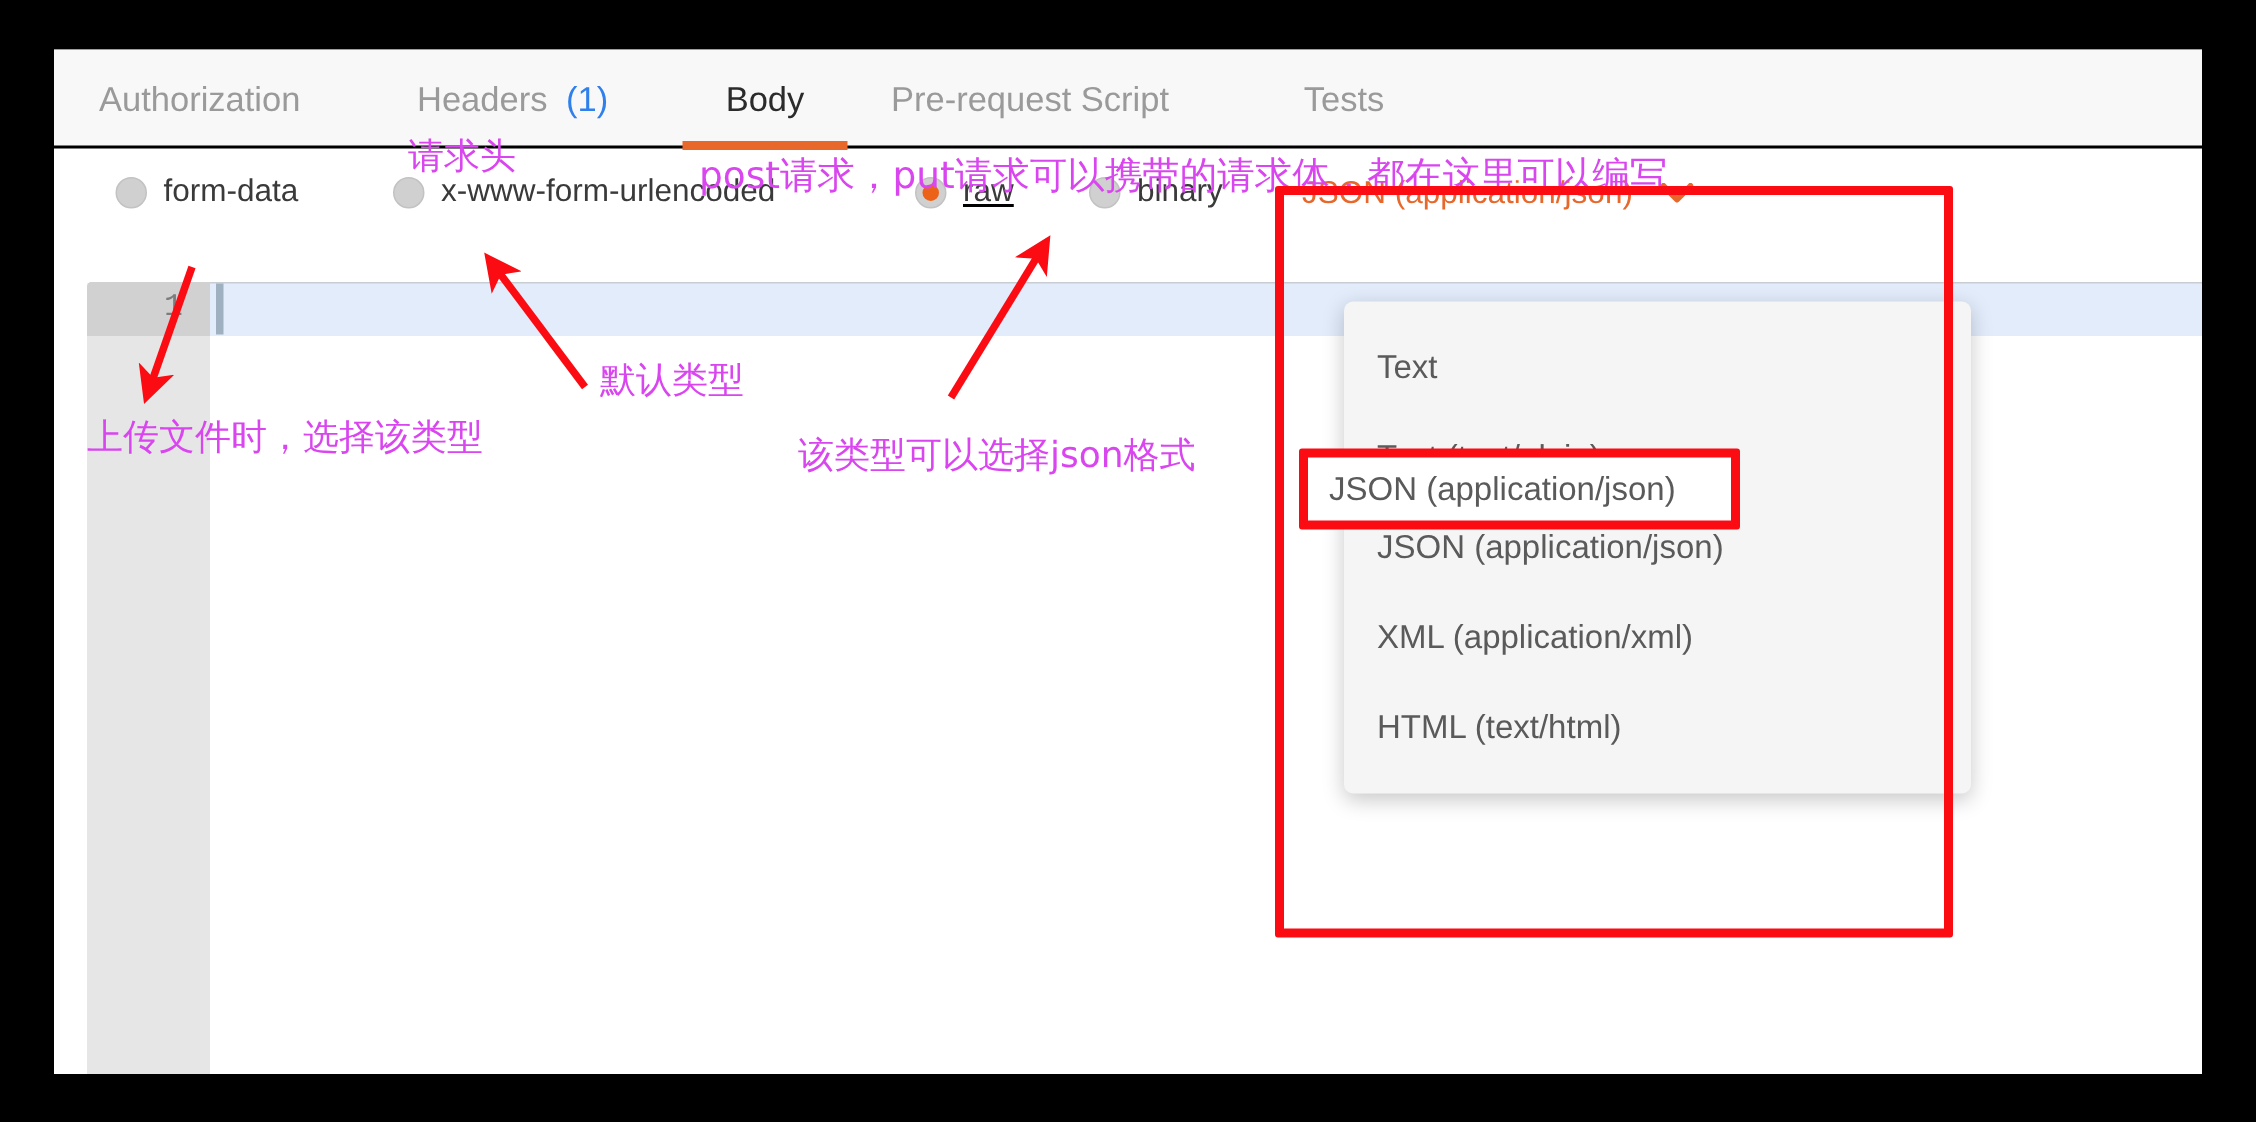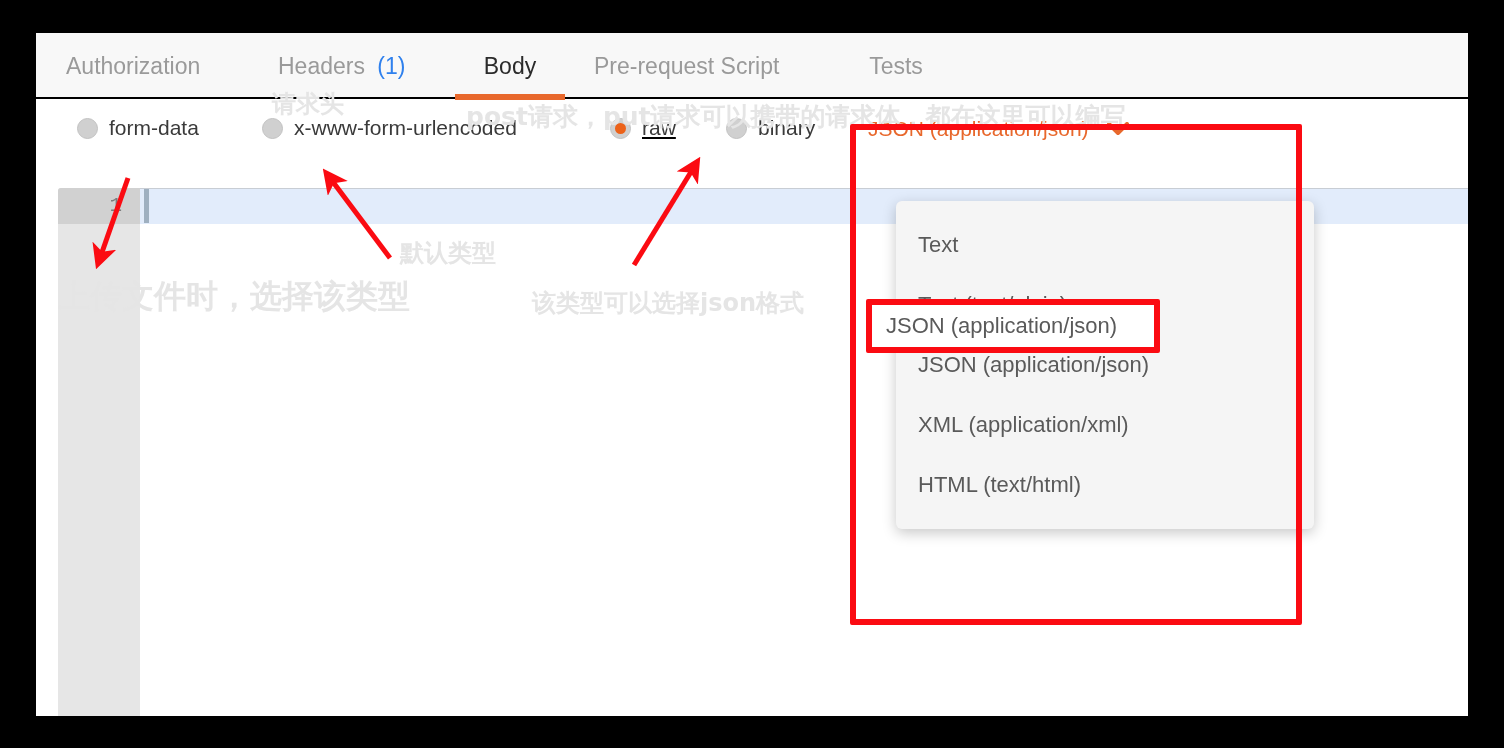--- a/index.html
+++ b/index.html
@@ -227,29 +227,29 @@
     position: absolute;
     left: 0;
     top: 0;
     width: 1504px;
     height: 748px;
     pointer-events: none;
     z-index: 60;
   }
   .anno-text {
     position: absolute;
-    color: #e5e5e5;
-    font-weight: bold;
+    color: #d946ef;
+    font-weight: normal;
     white-space: nowrap;
     font-family: "DejaVu Sans", "Liberation Sans", sans-serif;
   }
   #anno-headers      { left: 272px; top: 88px;  font-size: 24px; }
   #anno-body         { left: 466px; top: 100px; font-size: 25px; }
   #anno-default-type { left: 400px; top: 237px; font-size: 24px; }
-  #anno-upload-file  { left: 58px;  top: 275px; font-size: 32px; }
+  #anno-upload-file  { left: 58px;  top: 275px; font-size: 24px; }
   #anno-json-format  { left: 532px; top: 287px; font-size: 24px; }
 
   .anno-box {
     position: absolute;
     border: 6px solid #fb0b12;
     box-sizing: border-box;
     border-radius: 2px;
   }
   #anno-box-outer  { left: 850px; top: 124px; width: 452px; height: 501px; }
   #anno-box-json   { left: 866px; top: 299px; width: 294px; height: 54px;

